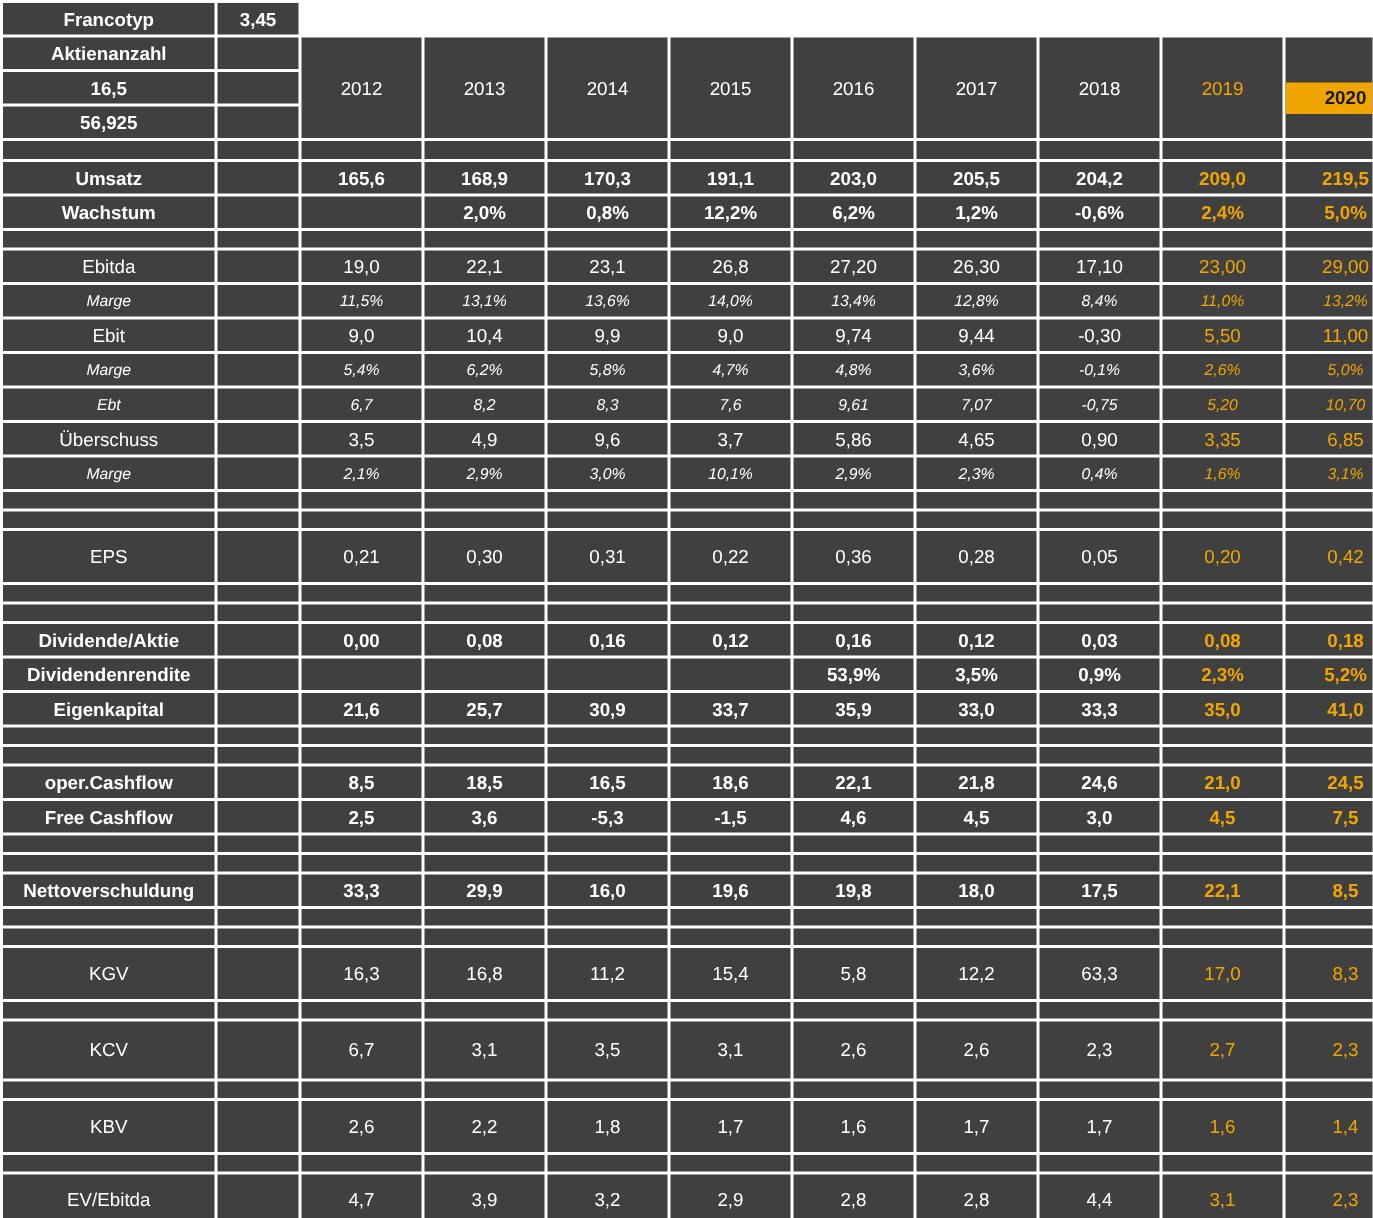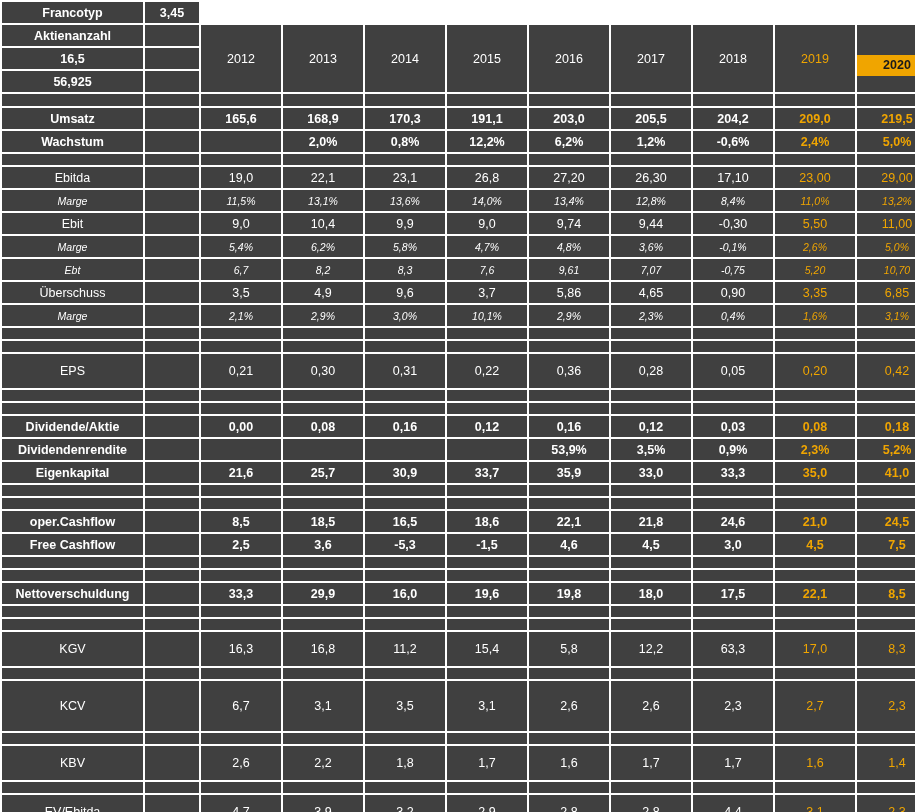--- a/index.html
+++ b/index.html
@@ -482,21 +482,21 @@
           <td style="height: 11px;"></td>
           <td style="height: 11px;"></td>
           <td style="height: 11px;"></td>
           <td style="height: 11px;"></td>
           <td style="height: 11px;"></td>
           <td style="height: 11px;"></td>
           <td style="height: 11px;"></td>
           <td style="height: 11px;"></td>
         </tr>
         <tr>
-          <td class="lbl " style="height: 50px; margin-top: 41px;">KCV</td>
+          <td class="lbl " style="height: 38px; margin-top: 41px;">KCV</td>
           <td class="c1"></td>
           <td class="num">6,7</td>
           <td class="num">3,1</td>
           <td class="num">3,5</td>
           <td class="num">3,1</td>
           <td class="num">2,6</td>
           <td class="num">2,6</td>
           <td class="num">2,3</td>
           <td class="num gold">2,7</td>
           <td class="num gold">2,3</td>

